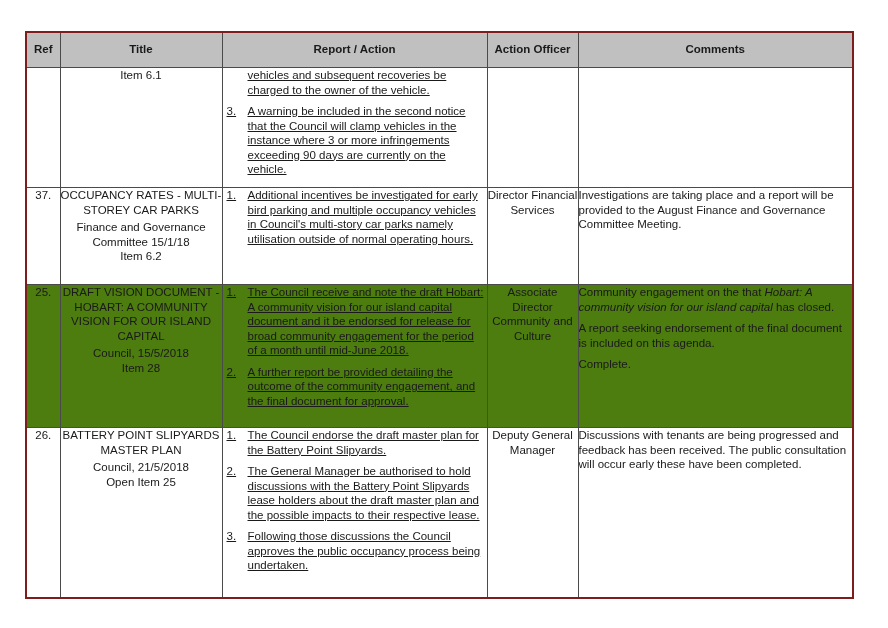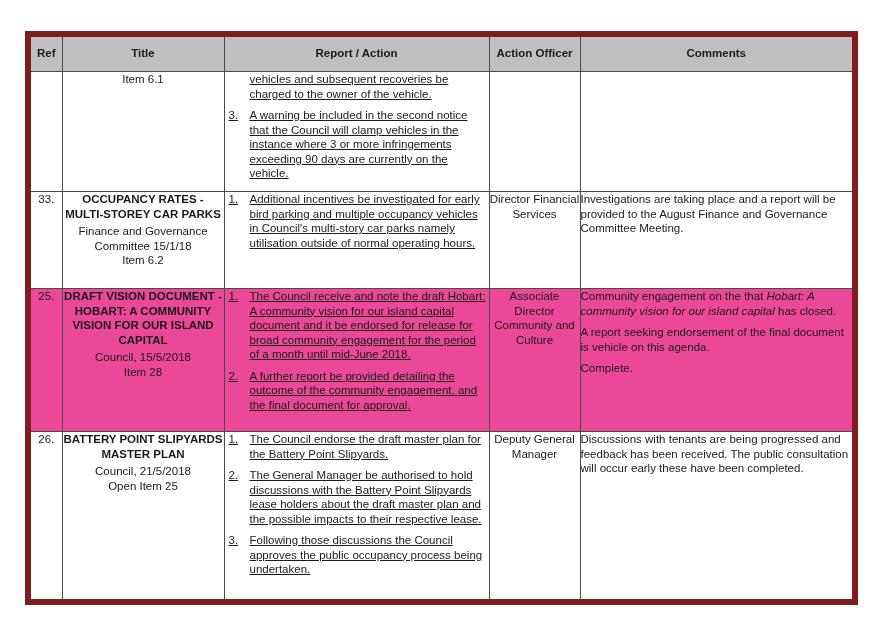--- a/index.html
+++ b/index.html
@@ -11,21 +11,21 @@
     font-family: "Liberation Sans", sans-serif;
     color: #1a1a1a;
   }
   .doc-table {
     position: absolute;
     left: 25px;
     top: 31px;
     width: 827px;
     border-collapse: collapse;
     table-layout: fixed;
-    border: 6px solid #7f1d1d;
+    border: 2px solid #7f1d1d;
     padding-left: 16px;
   }
   .doc-table th, .doc-table td {
     border: 1px solid #4a4a4a;
     vertical-align: top;
     padding: 0;
     overflow: hidden;
   }
   .doc-table thead th {
     background: #c0c0c0;
@@ -34,25 +34,25 @@
     line-height: 13.5px;
     text-align: center;
     vertical-align: middle;
     height: 30px;
     padding: 2px 3px;
   }
   .doc-table td {
     font-size: 11.5px;
     line-height: 14.5px;
   }
-  tr.highlight td { background: #ec4899; }
+  tr.highlight td { background: #4d7c0f; }
 
   .ref-cell { text-align: center; padding-top: 5px; }
   .title-cell { text-align: center; padding: 5px 5px 0 5px; }
-  .title-bold { font-weight: bold; }
+  .title-bold { font-weight: normal; }
   .meeting-line { margin-top: 3px; }
   .report-cell { padding: 5px 5px 0 5px; text-decoration: underline; }
   .cont-para { margin: 0 0 7px 25px; }
   .list-item { display: flex; margin: 0 0 7px 0; }
   .list-num { flex: none; width: 25px; padding-left: 4px; box-sizing: border-box; }
   .list-text { flex: 1; }
   .officer-cell { text-align: center; padding: 5px 3px 0 3px; }
   .comments-cell { padding: 5px 6px 0 7px; }
   .comments-cell p { margin: 0 0 7px 0; }
   .italic { font-style: italic; }
@@ -89,21 +89,21 @@
         <div class="list-item">
           <span class="list-num">3.</span>
           <span class="list-text">A warning be included in the second notice that the Council will clamp vehicles in the instance where 3 or more infringements exceeding 90 days are currently on the vehicle.</span>
         </div>
       </td>
       <td class="officer-cell"></td>
       <td class="comments-cell"></td>
     </tr>
 
     <tr style="height:97px">
-      <td class="ref-cell">33.</td>
+      <td class="ref-cell">37.</td>
       <td class="title-cell">
         <div class="title-bold">OCCUPANCY RATES - MULTI-STOREY CAR PARKS</div>
         <div class="meeting-line">Finance and Governance Committee  15/1/18</div>
         <div>Item 6.2</div>
       </td>
       <td class="report-cell">
         <div class="list-item">
           <span class="list-num">1.</span>
           <span class="list-text">Additional incentives be investigated for early bird parking and multiple occupancy vehicles in Council's multi-story car parks namely utilisation outside of normal operating hours.</span>
         </div>
@@ -131,21 +131,21 @@
         <div class="list-item">
           <span class="list-num">2.</span>
           <span class="list-text">A further report be provided detailing the outcome of the community engagement, and the final document for approval.</span>
         </div>
       </td>
       <td class="officer-cell">
         <div>Associate Director Community and Culture</div>
       </td>
       <td class="comments-cell">
         <p><span>Community engagement on the that </span><span class="italic">Hobart: A community vision for our island capital</span><span> has closed.</span></p>
-        <p>A report seeking endorsement of the final document is vehicle on this agenda.</p>
+        <p>A report seeking endorsement of the final document is included on this agenda.</p>
         <p>Complete.</p>
       </td>
     </tr>
 
     <tr style="height:170px">
       <td class="ref-cell">26.</td>
       <td class="title-cell">
         <div class="title-bold">BATTERY POINT SLIPYARDS MASTER PLAN</div>
         <div class="meeting-line">Council, 21/5/2018</div>
         <div>Open Item 25</div>

